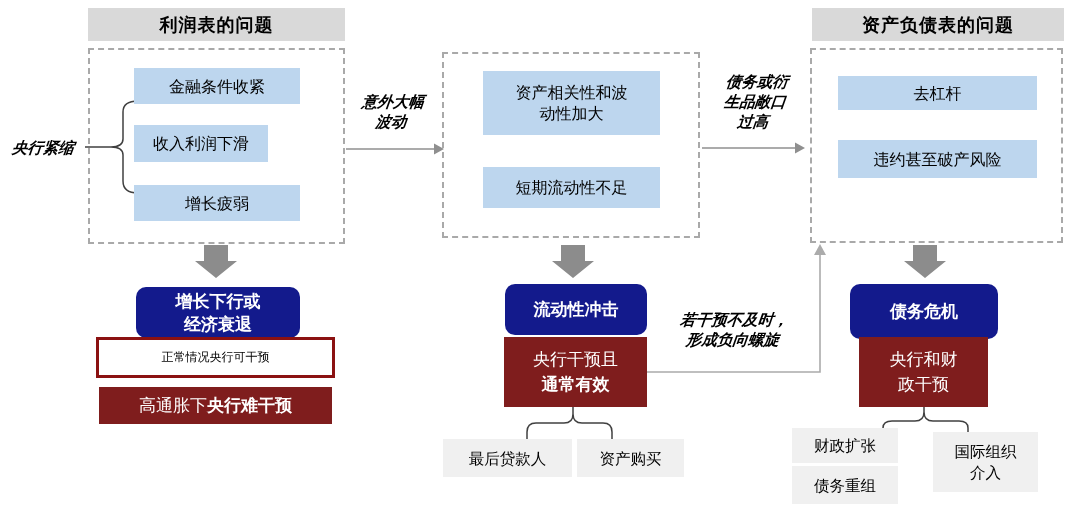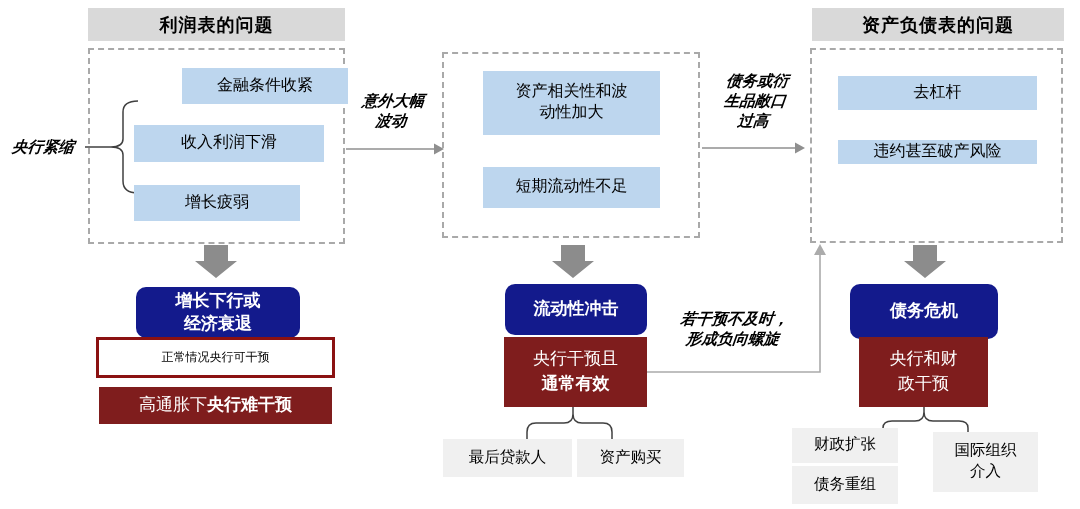--- a/index.html
+++ b/index.html
@@ -1,18 +1,18 @@
 <!DOCTYPE html>
 <html><head>
 <meta charset="utf-8">
 <style>
   html,body{margin:0;padding:0;background:#ffffff;}
   .canvas{
     position:relative;width:1080px;height:509px;background:#ffffff;overflow:hidden;
-    font-family:Liberation Mono, monospace;color:#000;
+    font-family:Liberation Sans, sans-serif;color:#000;
   }
   .abs{position:absolute;box-sizing:border-box;}
   .box{display:flex;align-items:center;justify-content:center;text-align:center;white-space:pre-line;}
   .hdr{background:#D9D9D9;font-weight:bold;font-size:18px;letter-spacing:1px;}
   .dashed{border:2px dashed #A9A9A9;background:transparent;}
   .lightblue{background:#BDD6EE;font-size:16px;line-height:21px;}
   .navy{background:#131A8C;color:#fff;font-weight:bold;font-size:17px;line-height:23px;border-radius:10px;}
   .darkred{background:#7f1d1d;color:#fff;font-size:17px;line-height:25px;flex-direction:column;}
   .outlined{background:#fff;border:3px solid #8B1111;font-size:12px;}
   .graybox{background:#F0F0F0;font-size:15.5px;line-height:21px;}
@@ -45,22 +45,22 @@
     <path fill="none" stroke="#404040" stroke-width="1.5" d="M138,101 Q123,101 123,112 L123,139 Q123,147 111,147 Q123,147 123,155 L123,181 Q123,193 138,193 M85,147 L111,147"></path>
 
     <path fill="none" stroke="#404040" stroke-width="1.5" d="M527,441 V432 Q527,423 536,423 H564 Q573,423 573,414 V407 M612,441 V432 Q612,423 603,423 H582 Q573,423 573,414"></path>
 
     <path fill="none" stroke="#404040" stroke-width="1.5" d="M883,430 V428 Q883,421 892,421 H915 Q924,421 924,412 V406 M968,433 V428 Q968,421 959,421 H933 Q924,421 924,412"></path>
   </svg>
 
   <div class="abs box hdr" style="left:88px;top:8px;width:257px;height:33px;">利润表的问题</div>
   <div class="abs dashed" style="left:88px;top:48px;width:257px;height:196px;"></div>
 
-  <div class="abs box lightblue" style="left:134px;top:68px;width:166px;height:36px;margin-left:48px;">金融条件收紧</div>
-  <div class="abs box lightblue" style="left:134px;top:125px;width:190px;height:37px;">收入利润下滑</div>
+  <div class="abs box lightblue" style="left:134px;top:68px;width:166px;height:36px;">金融条件收紧</div>
+  <div class="abs box lightblue" style="left:134px;top:125px;width:134px;height:37px;">收入利润下滑</div>
   <div class="abs box lightblue" style="left:134px;top:185px;width:166px;height:36px;">增长疲弱</div>
 
   <div class="abs flowlabel" style="left:0px;top:134px;width:86px;height:28px;">央行紧缩</div>
 
   <div class="abs box navy" style="left:136px;top:287px;width:164px;height:51px;">增长下行或
 经济衰退</div>
 
   <div class="abs box outlined" style="left:96px;top:337px;width:239px;height:41px;">正常情况央行可干预</div>
 
   <div class="abs box darkred" style="left:99px;top:387px;width:233px;height:37px;">
@@ -86,21 +86,21 @@
   <div class="abs box graybox" style="left:443px;top:439px;width:129px;height:38px;">最后贷款人</div>
   <div class="abs box graybox" style="left:577px;top:439px;width:107px;height:38px;">资产购买</div>
 
   <div class="abs flowlabel" style="left:652px;top:306px;width:163px;height:48px;">若干预不及时，
 形成负向螺旋</div>
 
   <div class="abs box hdr" style="left:812px;top:8px;width:252px;height:33px;">资产负债表的问题</div>
   <div class="abs dashed" style="left:810px;top:48px;width:253px;height:195px;"></div>
 
   <div class="abs box lightblue" style="left:838px;top:76px;width:199px;height:34px;">去杠杆</div>
-  <div class="abs box lightblue" style="left:838px;top:140px;width:199px;height:24px;">违约甚至破产风险</div>
+  <div class="abs box lightblue" style="left:838px;top:140px;width:199px;height:38px;">违约甚至破产风险</div>
 
   <div class="abs flowlabel" style="left:708px;top:66px;width:94px;height:72px;">债务或衍
 生品敞口
 过高</div>
 
   <div class="abs box navy" style="left:850px;top:284px;width:148px;height:55px;">债务危机</div>
 
   <div class="abs box darkred" style="left:859px;top:337px;width:129px;height:70px;">央行和财
 政干预</div>
 

